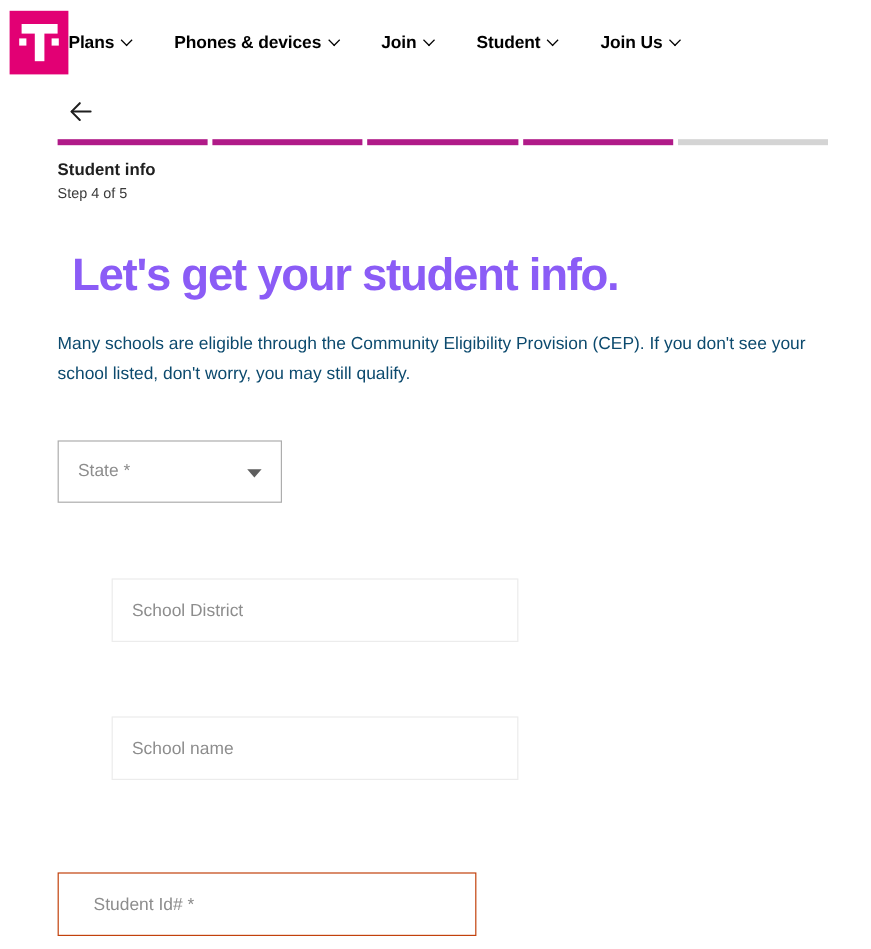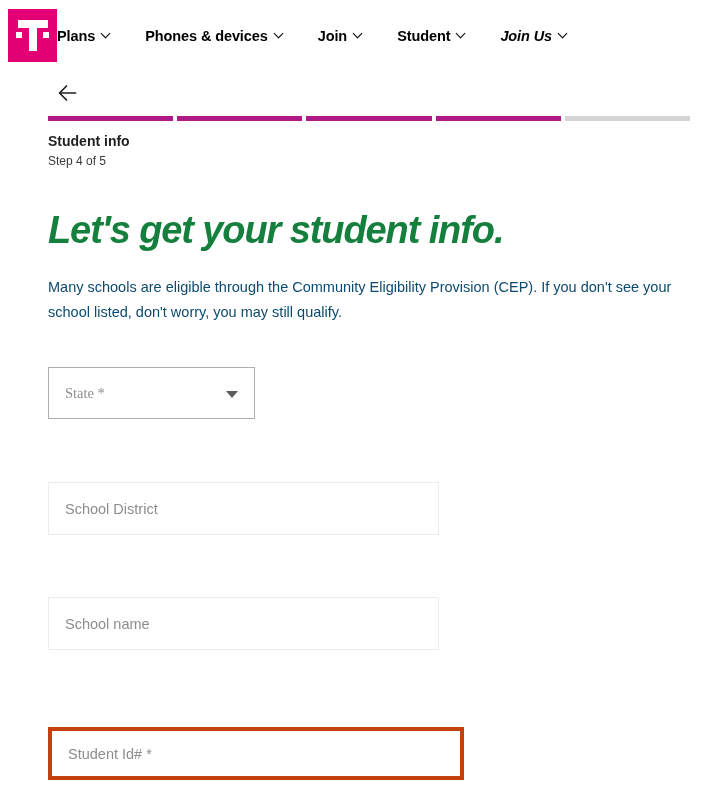--- a/index.html
+++ b/index.html
@@ -72,21 +72,21 @@
     display: flex;
     align-items: center;
     font-size: 14.5px;
     font-weight: bold;
     color: #000000;
     letter-spacing: -0.1px;
     margin-right: 34px;
     cursor: pointer;
     white-space: nowrap;
   }
-  .nav-item:last-child { margin-right: 0; font-style: italic; }
+  .nav-item:last-child { margin-right: 0; }
   .chev {
     display: inline-block;
     margin-left: 7px;
     width: 9px;
     height: 9px;
     position: relative;
     top: -2px;
   }
   .chev::before {
     content: "";
@@ -147,24 +147,23 @@
 
   
   .main {
     margin-left: 48px;
     margin-top: 41px;
   }
   h1.title {
     font-size: 38px;
     font-weight: bold;
     letter-spacing: -1.1px;
-    color: #15803d;
-    margin: 0;
+    color: #8b5cf6;
+    margin: 12px;
     line-height: 1.05;
-    font-style: italic;
   }
   .desc {
     font-size: 14.5px;
     line-height: 1.72;
     color: #0c4a6e;
     margin-top: 24px;
     max-width: 628px;
   }
 
   
@@ -178,45 +177,46 @@
   }
   .field .ph {
     font-size: 14.5px;
     color: #8d8d8d;
     padding-left: 16px;
     pointer-events: none;
     user-select: none;
   }
 
   .field-state {
-    width: 207px;
+    width: 187px;
     height: 52px;
     border: 1px solid #adadad;
-    font-family: Liberation Serif, serif;
   }
   .caret {
     position: absolute;
     right: 16px;
     top: 50%;
     margin-top: -2px;
     width: 0; height: 0;
     border-left: 6px solid transparent;
     border-right: 6px solid transparent;
     border-top: 7px solid #5e5e5e;
   }
 
   .field-wide {
-    width: 391px;
+    width: 339px;
     height: 53px;
     border: 1px solid #ececec;
+    margin-left: 45px;
   }
   .field-strong {
-    width: 416px;
+    width: 349px;
     height: 53px;
-    border: 4px solid #c2410c;
+    border: 1px solid #c2410c;
+    padding-left: 13px;
   }
 
   .gap-a { height: 63px; }
   .gap-b { height: 62px; }
   .gap-c { height: 77px; }
 </style>
 </head>
 <body>
 
 <div class="header">

